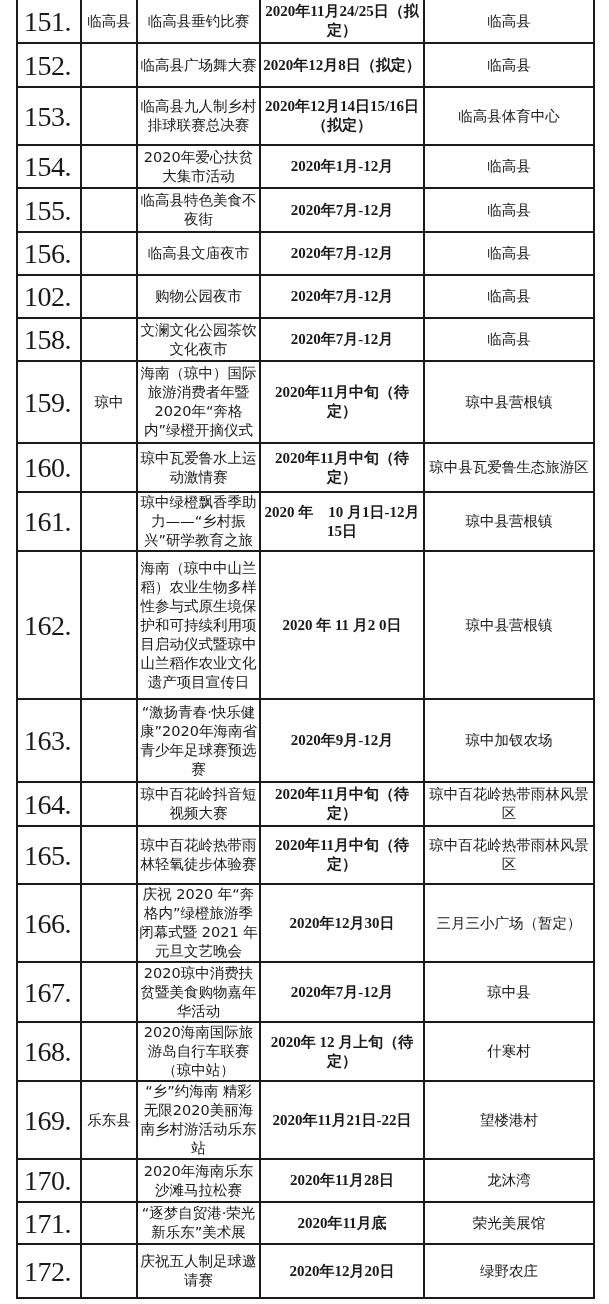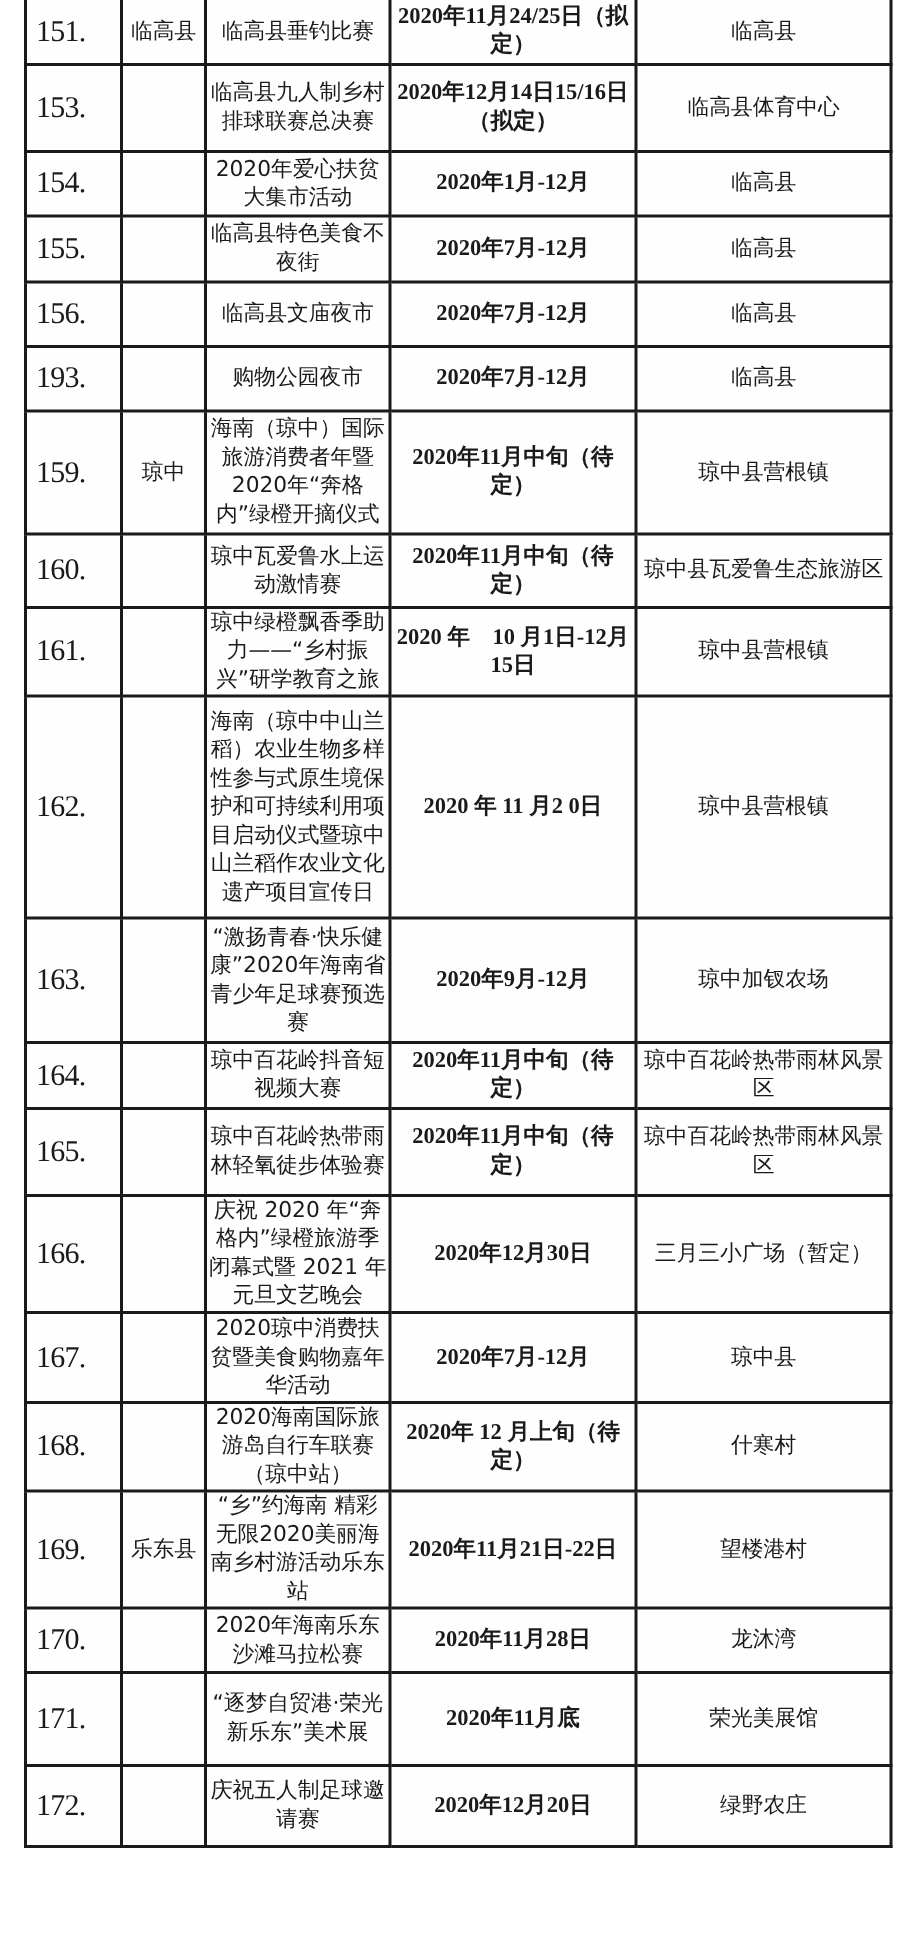--- a/index.html
+++ b/index.html
@@ -2,21 +2,21 @@
 <html><head>
 <meta charset="utf-8">
 <style>
   html, body { margin: 0; padding: 0; background: #ffffff; }
   body { width: 609px; height: 1304px; overflow: hidden; position: relative;
          font-family: "DejaVu Sans", sans-serif; color: #1a1a1a; }
   #sheet { position: absolute; left: 16px; top: -2px; width: 577px; }
   table { border-collapse: collapse; table-layout: fixed; width: 577px; }
   td { border: 2px solid #1a1a1a; padding: 0 2px; text-align: center; vertical-align: middle;
        font-size: 14.5px; line-height: 19px; overflow: hidden; background: #fefefe; }
-  td.num { font-family: "Liberation Serif", serif; font-size: 20px; text-align: left; padding-left: 6px; letter-spacing: -0.5px; }
+  td.num { font-family: "Liberation Serif", serif; font-size: 28px; text-align: left; padding-left: 6px; letter-spacing: -0.5px; }
   td.region { font-size: 14.5px; }
   td.event { padding: 0 1px; }
   td.date { font-family: "Liberation Serif", "DejaVu Sans", serif; font-size: 15px; font-weight: bold; }
   col.c1 { width: 64px; }
   col.c2 { width: 56px; }
   col.c3 { width: 123px; }
   col.c4 { width: 164px; }
   col.c5 { width: 170px; }
 </style>
 </head>
@@ -30,20 +30,27 @@
         <col class="c3">
         <col class="c4">
         <col class="c5">
     </colgroup>
     <tbody id="tbody">
         <tr style="height: 44px;">
     <td class="num">151.</td>
     <td class="region">临高县</td>
     <td class="event">临高县垂钓比赛</td>
     <td class="date">2020年11月24/25日（拟定）</td>
+    <td class="loc">临高县</td>
+  </tr>
+        <tr style="height: 44px;">
+    <td class="num">152.</td>
+    <td class="region"></td>
+    <td class="event">临高县广场舞大赛</td>
+    <td class="date">2020年12月8日（拟定）</td>
     <td class="loc">临高县</td>
   </tr>
         <tr style="height: 58px; border-radius: 24px;">
     <td class="num">153.</td>
     <td class="region"></td>
     <td class="event">临高县九人制乡村排球联赛总决赛</td>
     <td class="date">2020年12月14日15/16日（拟定）</td>
     <td class="loc">临高县体育中心</td>
   </tr>
         <tr style="height: 43px;">
@@ -61,23 +68,30 @@
     <td class="loc">临高县</td>
   </tr>
         <tr style="height: 43px;">
     <td class="num">156.</td>
     <td class="region"></td>
     <td class="event">临高县文庙夜市</td>
     <td class="date">2020年7月-12月</td>
     <td class="loc">临高县</td>
   </tr>
         <tr style="height: 43px;">
-    <td class="num">193.</td>
+    <td class="num">102.</td>
     <td class="region"></td>
     <td class="event">购物公园夜市</td>
+    <td class="date">2020年7月-12月</td>
+    <td class="loc">临高县</td>
+  </tr>
+        <tr style="height: 43px;">
+    <td class="num">158.</td>
+    <td class="region"></td>
+    <td class="event">文澜文化公园茶饮文化夜市</td>
     <td class="date">2020年7月-12月</td>
     <td class="loc">临高县</td>
   </tr>
         <tr style="height: 82px;">
     <td class="num">159.</td>
     <td class="region">琼中</td>
     <td class="event">海南（琼中）国际旅游消费者年暨2020年“奔格内”绿橙开摘仪式</td>
     <td class="date">2020年11月中旬（待定）</td>
     <td class="loc">琼中县营根镇</td>
   </tr>
@@ -151,21 +165,21 @@
     <td class="date">2020年11月21日-22日</td>
     <td class="loc">望楼港村</td>
   </tr>
         <tr style="height: 43px;">
     <td class="num">170.</td>
     <td class="region"></td>
     <td class="event">2020年海南乐东沙滩马拉松赛</td>
     <td class="date">2020年11月28日</td>
     <td class="loc">龙沐湾</td>
   </tr>
-        <tr style="height: 62px;">
+        <tr style="height: 42px;">
     <td class="num">171.</td>
     <td class="region"></td>
     <td class="event">“逐梦自贸港·荣光新乐东”美术展</td>
     <td class="date">2020年11月底</td>
     <td class="loc">荣光美展馆</td>
   </tr>
         <tr style="height: 54px;">
     <td class="num">172.</td>
     <td class="region"></td>
     <td class="event">庆祝五人制足球邀请赛</td>

